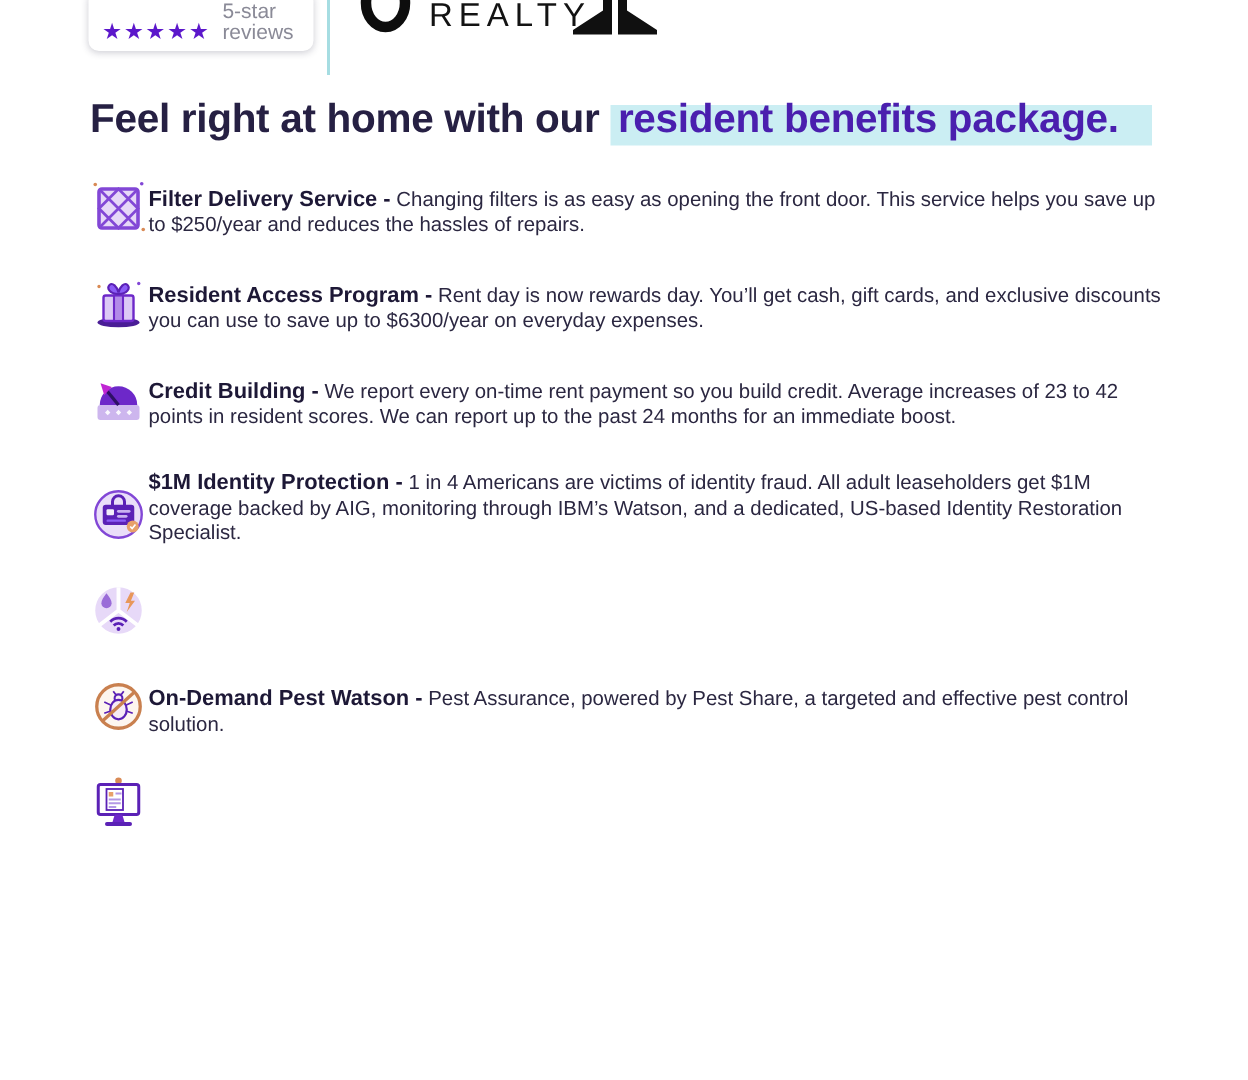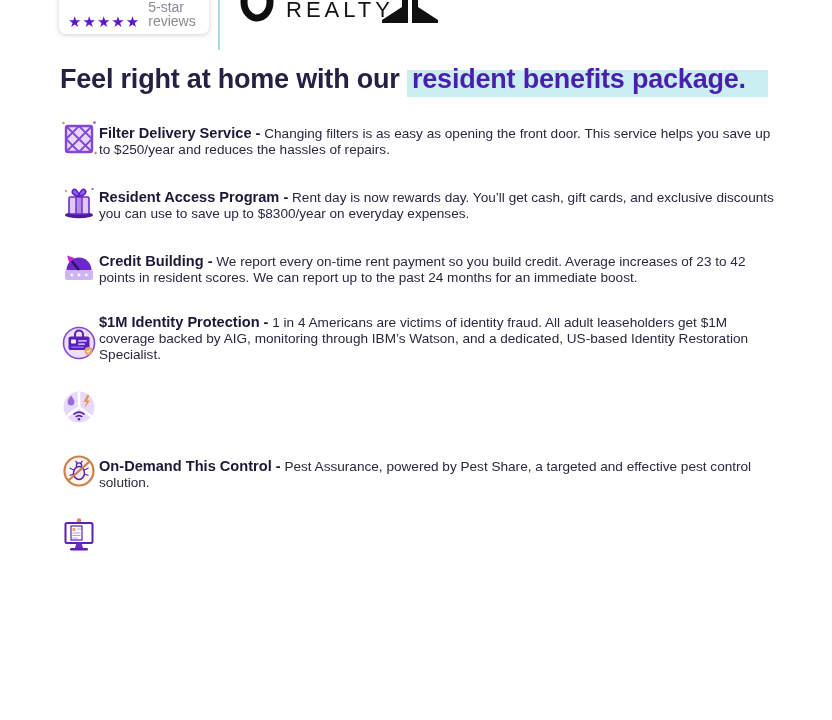--- a/index.html
+++ b/index.html
@@ -97,21 +97,21 @@
       <span class="icon">
           <svg width="40" height="40" viewBox="0 0 40 40">
     <ellipse cx="20" cy="33" rx="14" ry="3.2" fill="#4a1d96"></ellipse>
     <rect x="10" y="15" width="20" height="17" rx="1.5" fill="#dcc9f6" stroke="#6d28c9" stroke-width="1.6"></rect>
     <rect x="17" y="15" width="6" height="17" fill="#b28ae8" stroke="#6d28c9" stroke-width="1.4"></rect>
     <path d="M20 14 C14 14 12 10 14 8 C16 6 19 9 20 13 C21 9 24 6 26 8 C28 10 26 14 20 14 Z" fill="#8b5cf6" stroke="#5b21b6" stroke-width="1.4"></path>
     <circle cx="7" cy="9" r="1.1" fill="#d98a55"></circle>
             <circle cx="33.5" cy="7" r="1.1" fill="#8247d6"></circle>
   </svg>
         </span>
-      <p class="text"><span class="b-title">Resident Access Program -</span> <span class="b-desc">Rent day is now rewards day. You’ll get cash, gift cards, and exclusive discounts you can use to save up to $8300/year on everyday expenses.</span></p>
+      <p class="text"><span class="b-title">Resident Access Program -</span> <span class="b-desc">Rent day is now rewards day. You’ll get cash, gift cards, and exclusive discounts you can use to save up to $6300/year on everyday expenses.</span></p>
     </div>
 
     <div class="benefit">
       <span class="icon">
           <svg width="40" height="40" viewBox="0 0 40 40">
     <rect x="6" y="24" width="28" height="10" rx="2" fill="#cdb6ee"></rect>
     <path d="M7.5 24 A12.5 12.5 0 0 1 32.5 24 Z" fill="#6d28c9"></path>
     <path d="M20 24 L11 13" stroke="#2e1065" stroke-width="2.2"></path>
     <polygon points="8,9.5 15.5,12 10.5,17.5" fill="#c026d3"></polygon>
     <polygon points="11,29 12.8,27.2 14.6,29 12.8,30.8" fill="#ffffff" opacity=".9"></polygon>
@@ -157,21 +157,21 @@
       <span class="icon">
           <svg width="40" height="40" viewBox="0 0 40 40">
     <circle cx="20" cy="20" r="14.5" fill="#fdf6ef" stroke="#c9804f" stroke-width="2.2"></circle>
     <circle cx="20" cy="14.5" r="2.6" fill="#f6ebf5" stroke="#5b21b6" stroke-width="1.4"></circle>
     <path d="M18.5 12.5 L16.5 9.8 M21.5 12.5 L23.5 9.8" stroke="#5b21b6" stroke-width="1.2"></path>
     <ellipse cx="20" cy="22" rx="5.5" ry="6.5" fill="#f6ebf5" stroke="#5b21b6" stroke-width="1.5"></ellipse>
     <path d="M14.8 19 L10.5 17 M14.8 23 L10.5 24.5 M25.2 19 L29.5 17 M25.2 23 L29.5 24.5" stroke="#5b21b6" stroke-width="1.2"></path>
     <path d="M9.5 29.5 L30.5 10.5" stroke="#c9804f" stroke-width="2.2"></path>
   </svg>
         </span>
-      <p class="text"><span class="b-title">On-Demand This Control -</span> <span class="b-desc">Pest Assurance, powered by Pest Share, a targeted and effective pest control solution.</span></p>
+      <p class="text"><span class="b-title">On-Demand Pest Watson -</span> <span class="b-desc">Pest Assurance, powered by Pest Share, a targeted and effective pest control solution.</span></p>
     </div>
 
     <div class="benefit">
       <span class="icon">
           <svg width="40" height="40" viewBox="0 0 40 40">
     <circle cx="20" cy="5.5" r="2.2" fill="#d98a55"></circle>
     <rect x="6.5" y="8" width="27" height="20" rx="1.5" fill="#ffffff" stroke="#5b21b6" stroke-width="2"></rect>
     <rect x="12" y="11" width="11" height="14" fill="#ffffff" stroke="#5b21b6" stroke-width="1.2"></rect>
     <rect x="13.5" y="13" width="3" height="3" fill="#e8a06a"></rect>
     <path d="M18 14 h4 M13.5 18 h8 M13.5 20.5 h8 M13.5 23 h5" stroke="#b497e6" stroke-width="1.2"></path>

